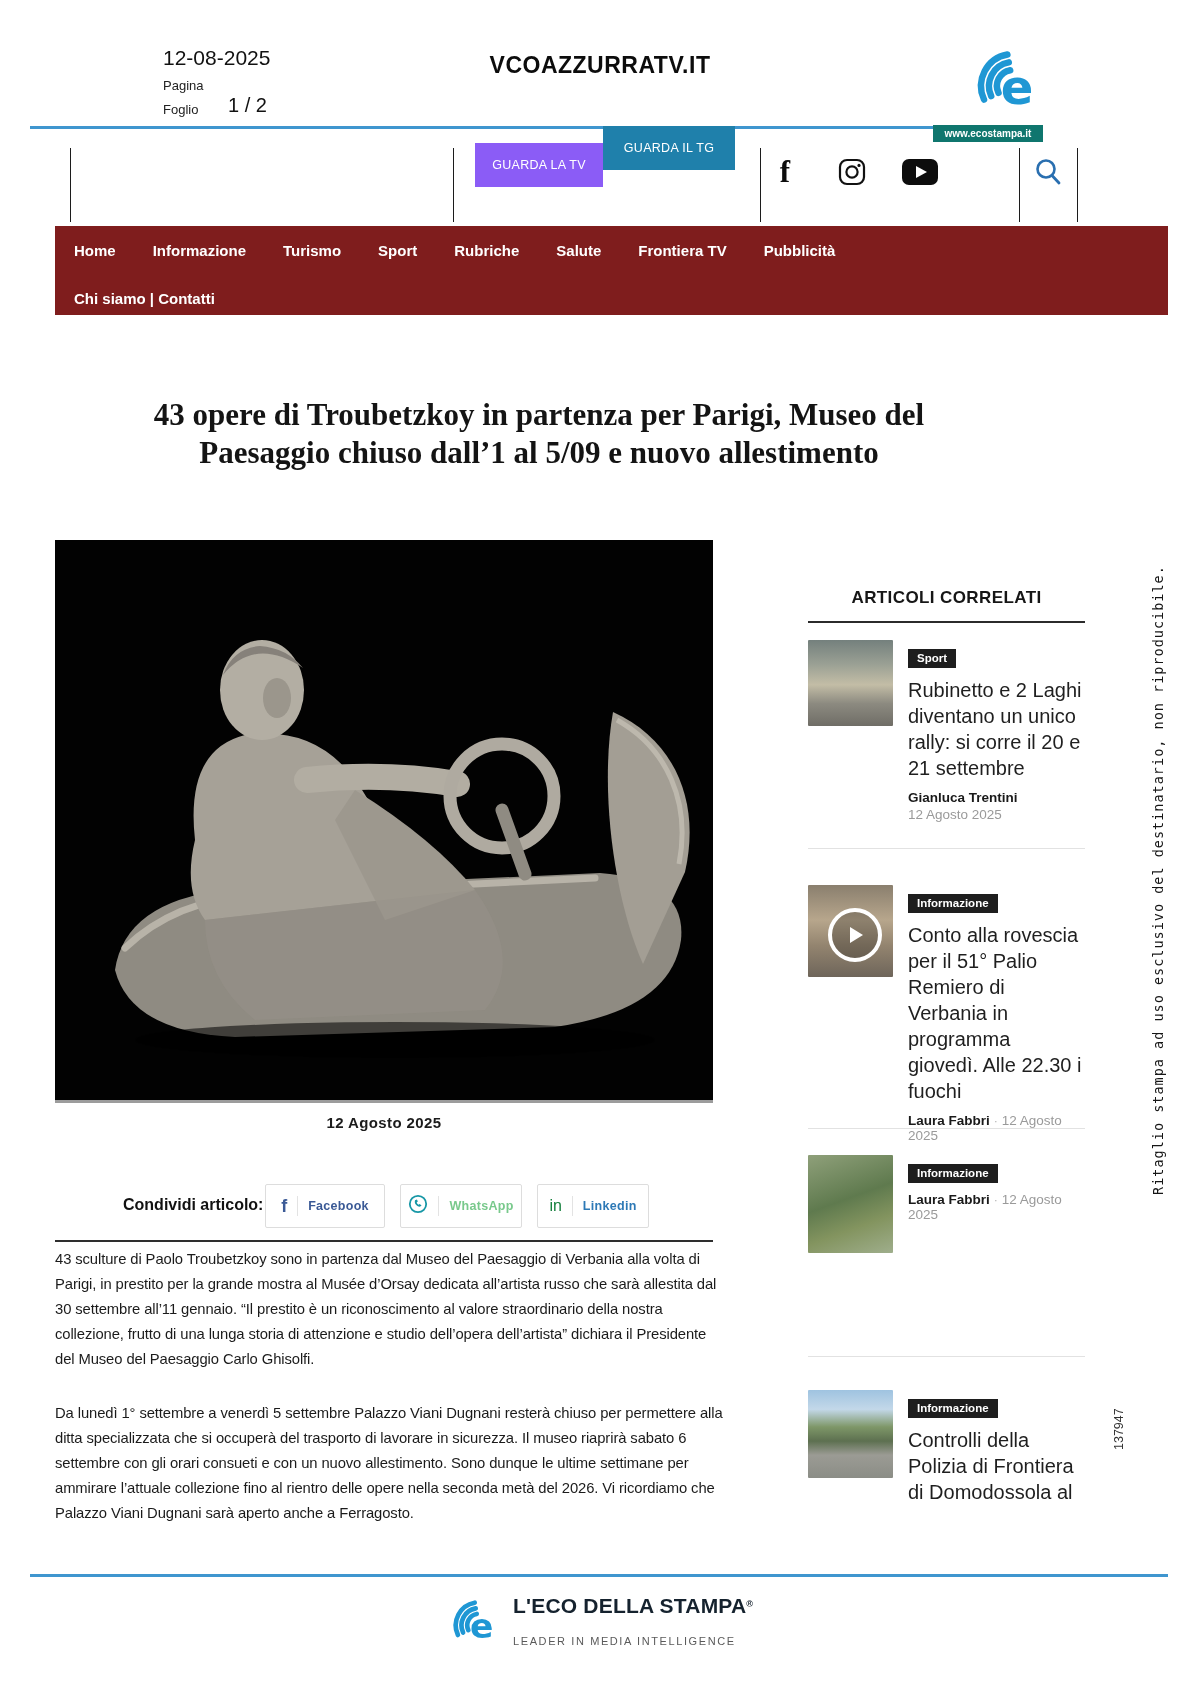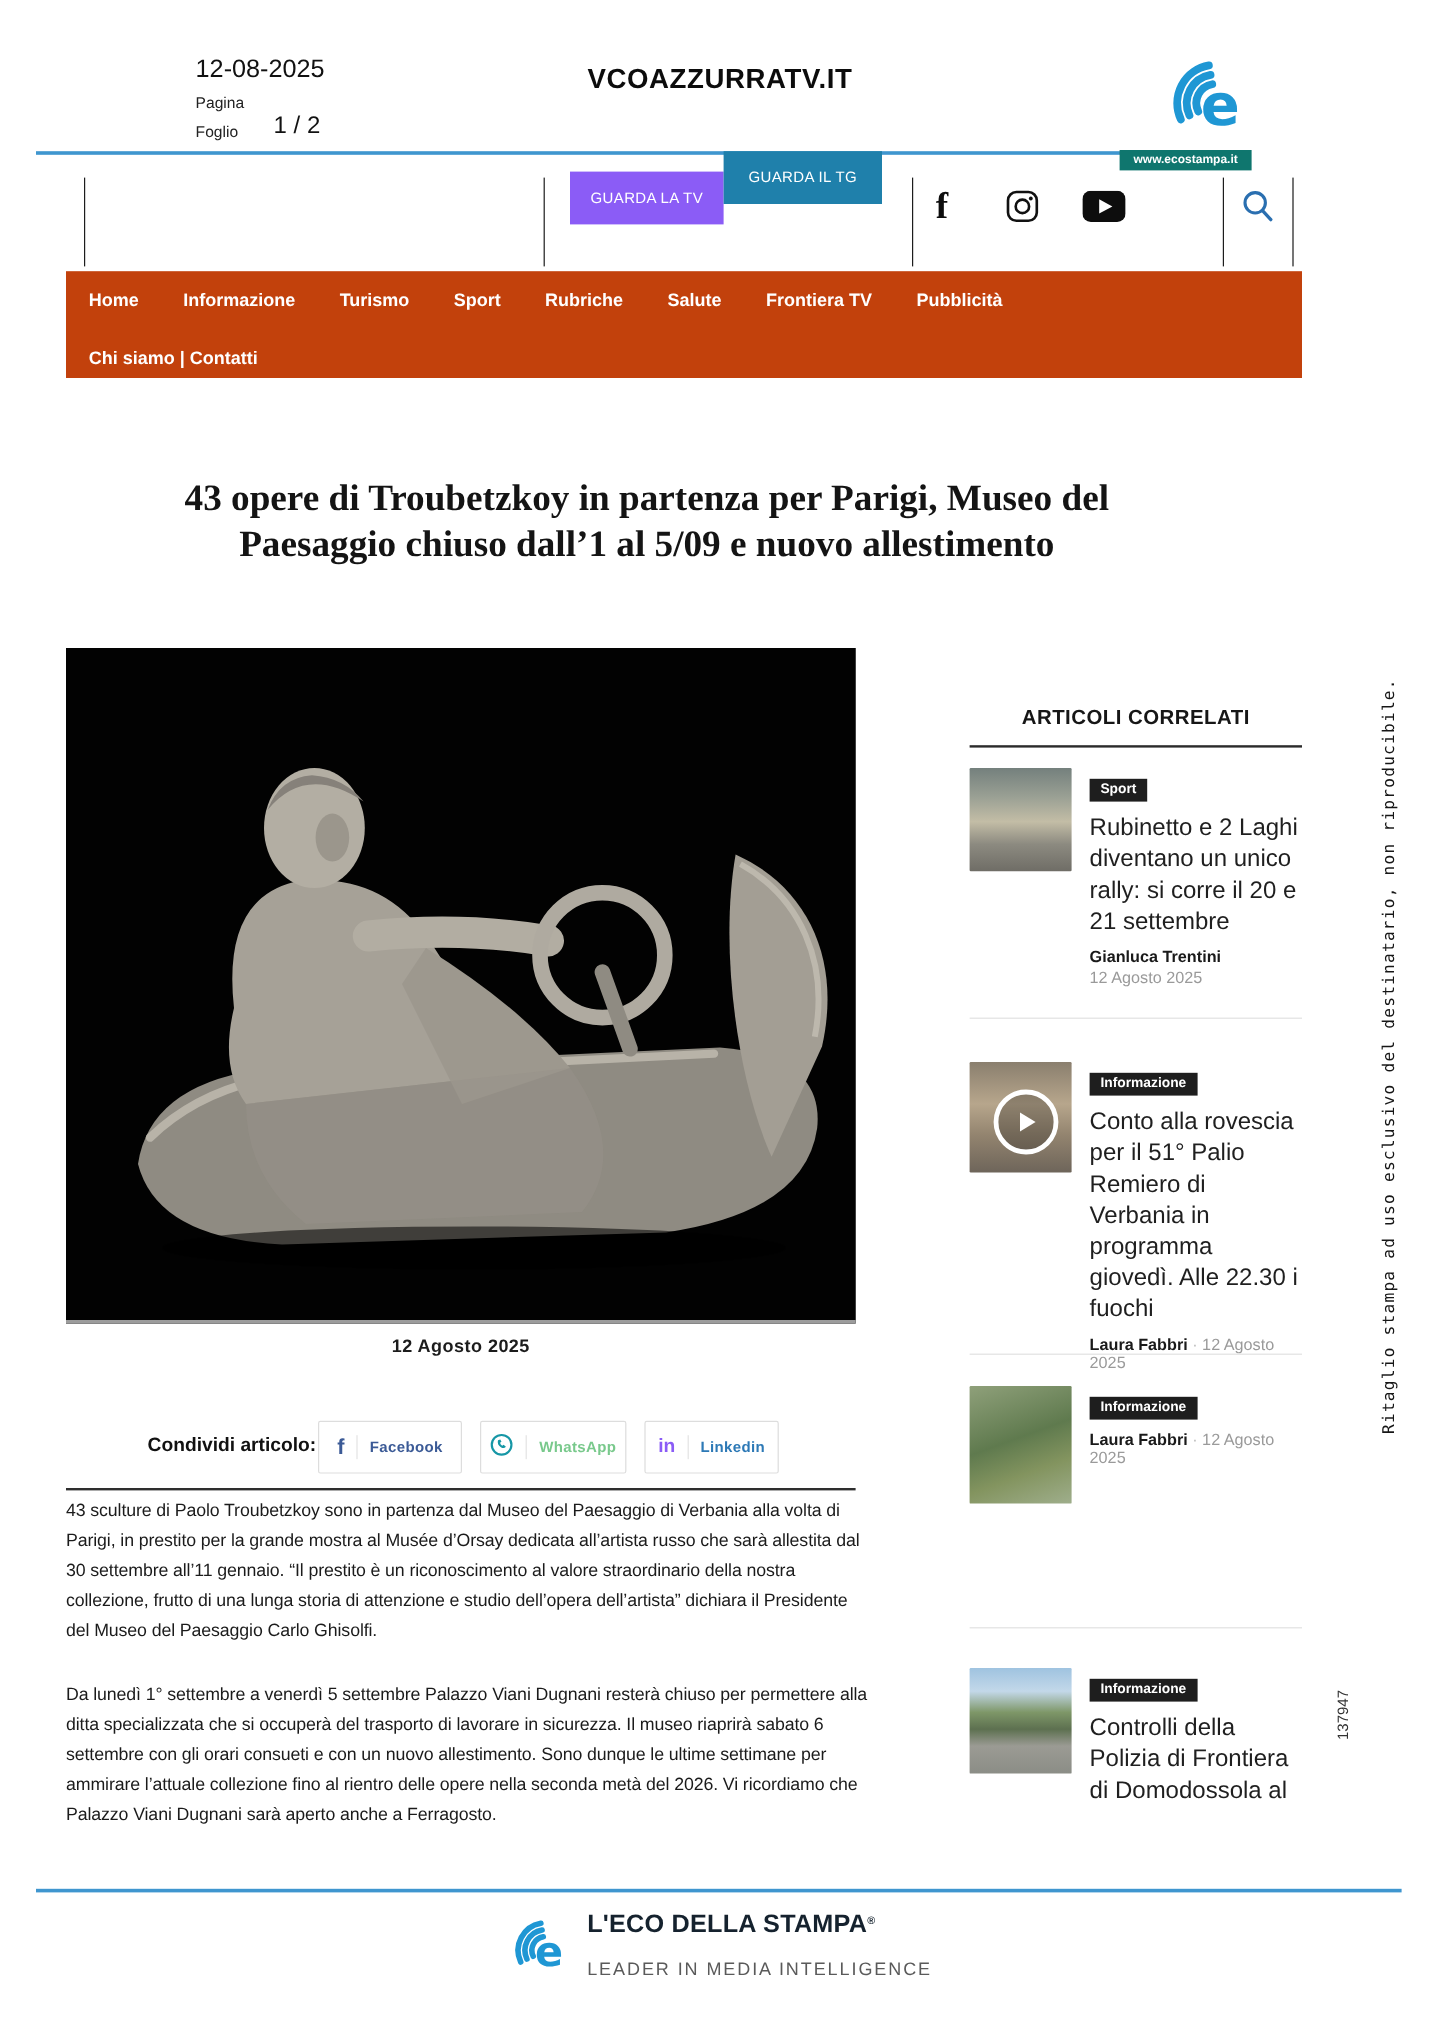--- a/index.html
+++ b/index.html
@@ -21,38 +21,38 @@
   
   .vline{width:1px;background:#1c1c1c;top:148px;height:74px;}
   .btn-tv{left:475px;top:143px;width:128px;height:44px;background:#8b5cf6;}
   .btn-tg{left:603px;top:126px;width:132px;height:44px;background:#1f80ab;}
   .hdr-btn{color:#fff;font-size:12.5px;display:flex;align-items:center;justify-content:center;
            letter-spacing:.3px;cursor:pointer;}
   .soc{top:152px;width:40px;height:40px;display:flex;align-items:center;justify-content:center;}
   .soc-f{font-size:31px;font-weight:bold;color:#0d0d0d;font-family:"Liberation Serif",serif;}
 
   
-  .navbar{left:55px;top:226px;width:1030px;height:89px;background:#c2410c;}
+  .navbar{left:55px;top:226px;width:1113px;height:89px;background:#7f1d1d;}
   .nav-row1{position:absolute;left:19px;top:16px;display:flex;gap:37px;}
   .nav-row1 span{color:#fff;font-size:15px;font-weight:600;white-space:nowrap;cursor:pointer;}
   .nav-row2{position:absolute;left:19px;top:64px;color:#fff;font-size:15px;font-weight:600;cursor:pointer;}
 
   
   .art-title{left:99px;top:396px;width:880px;text-align:center;font-family:"Liberation Serif",serif;
              font-weight:bold;font-size:31px;line-height:38px;color:#141414;}
   .main-img{left:55px;top:540px;width:658px;height:560px;background:#000;border-bottom:3px solid #9c9c9c;}
   .img-caption{left:55px;top:1114px;width:658px;text-align:center;font-size:15px;font-weight:bold;letter-spacing:.4px;color:#1c1c1c;}
 
   .share-label{left:123px;top:1196px;font-size:16px;font-weight:bold;color:#111;}
   .share-btn{top:1184px;height:42px;border:1px solid #ddd;border-radius:2px;background:#fff;
              display:flex;align-items:center;justify-content:center;gap:10px;cursor:pointer;}
   .share-div{width:1px;height:20px;background:#e3e3e3;}
   .share-txt{font-size:12.5px;font-weight:bold;letter-spacing:.3px;}
   .fb-ic{font-size:18px;font-weight:bold;color:#3b5a96;}
-  .li-ic{font-size:16px;font-weight:bold;color:#8b5cf6;}
+  .li-ic{font-size:16px;font-weight:normal;color:#15803d;}
   .txt-fb{color:#3b5a96;} .txt-wa{color:#79c98c;} .txt-li{color:#2d79b6;}
 
   .body-rule{left:55px;top:1240px;width:658px;height:2px;background:#2e2e2e;}
   .body-copy{left:55px;top:1247px;width:668px;font-size:14.8px;line-height:25px;letter-spacing:-.1px;color:#1b1b1b;}
   .body-copy p{margin:0 0 29px 0;}
 
   
   .rel-head{left:808px;top:588px;width:277px;text-align:center;font-size:17px;font-weight:bold;letter-spacing:.4px;color:#161616;}
   .rel-underline{left:808px;top:621px;width:277px;height:2px;background:#2b2b2b;}
   .rel-div{left:808px;width:277px;height:1px;background:#e2e2e2;}
@@ -81,21 +81,21 @@
                font-family:"DejaVu Sans Mono",monospace;font-size:13.5px;letter-spacing:1px;color:#161616;white-space:nowrap;}
   .clip-number{left:1112px;top:1392px;height:58px;writing-mode:vertical-rl;transform:rotate(180deg);
                font-size:12.5px;color:#333;}
 
   
   .footer-line{left:30px;top:1574px;width:1138px;height:3px;background:#3f96cf;}
   .footer-logo{left:0;top:1592px;width:1198px;display:flex;justify-content:center;align-items:center;gap:12px;}
   .brand-text{line-height:1;}
   .brand-name{font-size:21px;font-weight:bold;color:#15222e;letter-spacing:.2px;}
   .brand-reg{font-size:9px;vertical-align:super;color:#15222e;font-weight:bold;}
-  .brand-tag{margin-top:20px;font-size:15px;letter-spacing:1.6px;color:#5a5a5a;}
+  .brand-tag{margin-top:20px;font-size:11px;letter-spacing:1.6px;color:#5a5a5a;}
 </style>
 </head>
 <body>
 
 <div id="page">
 
   <div class="abs clip-date">12-08-2025</div>
   <div class="abs clip-pagina">Pagina</div>
   <div class="abs clip-foglio">Foglio</div>
   <div class="abs clip-foglio-val">1 / 2</div>

